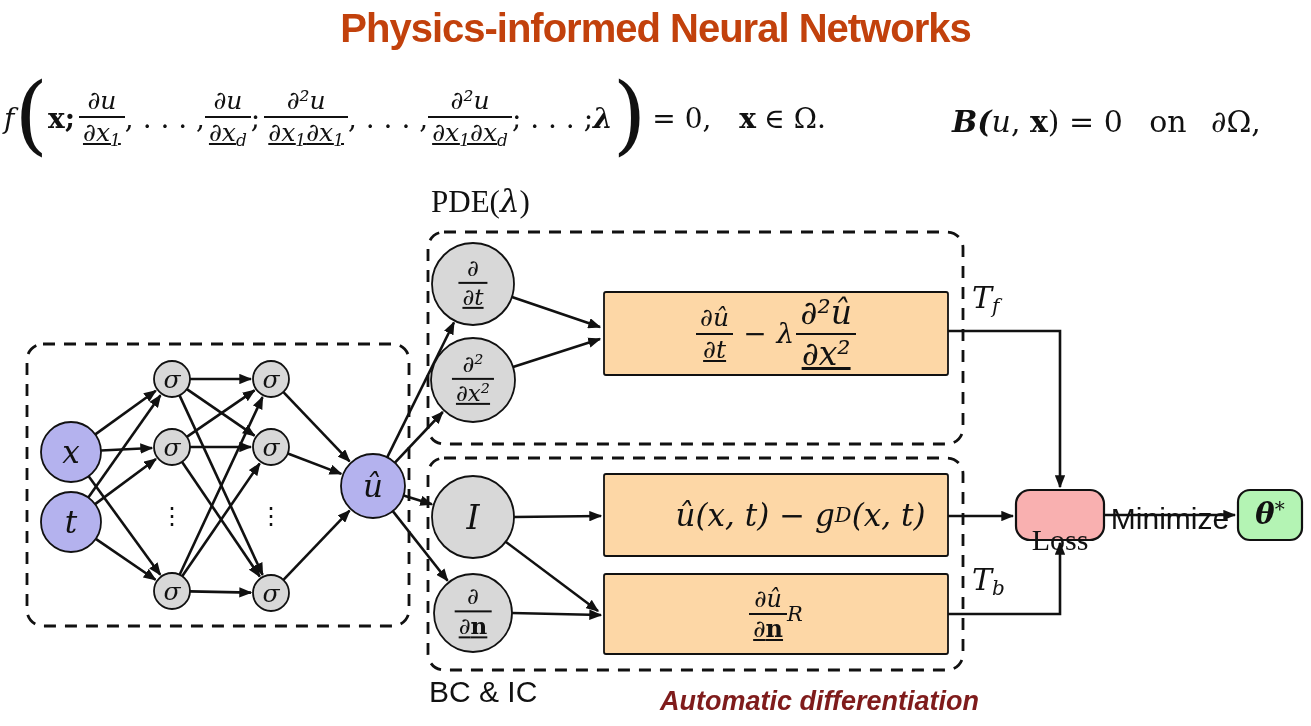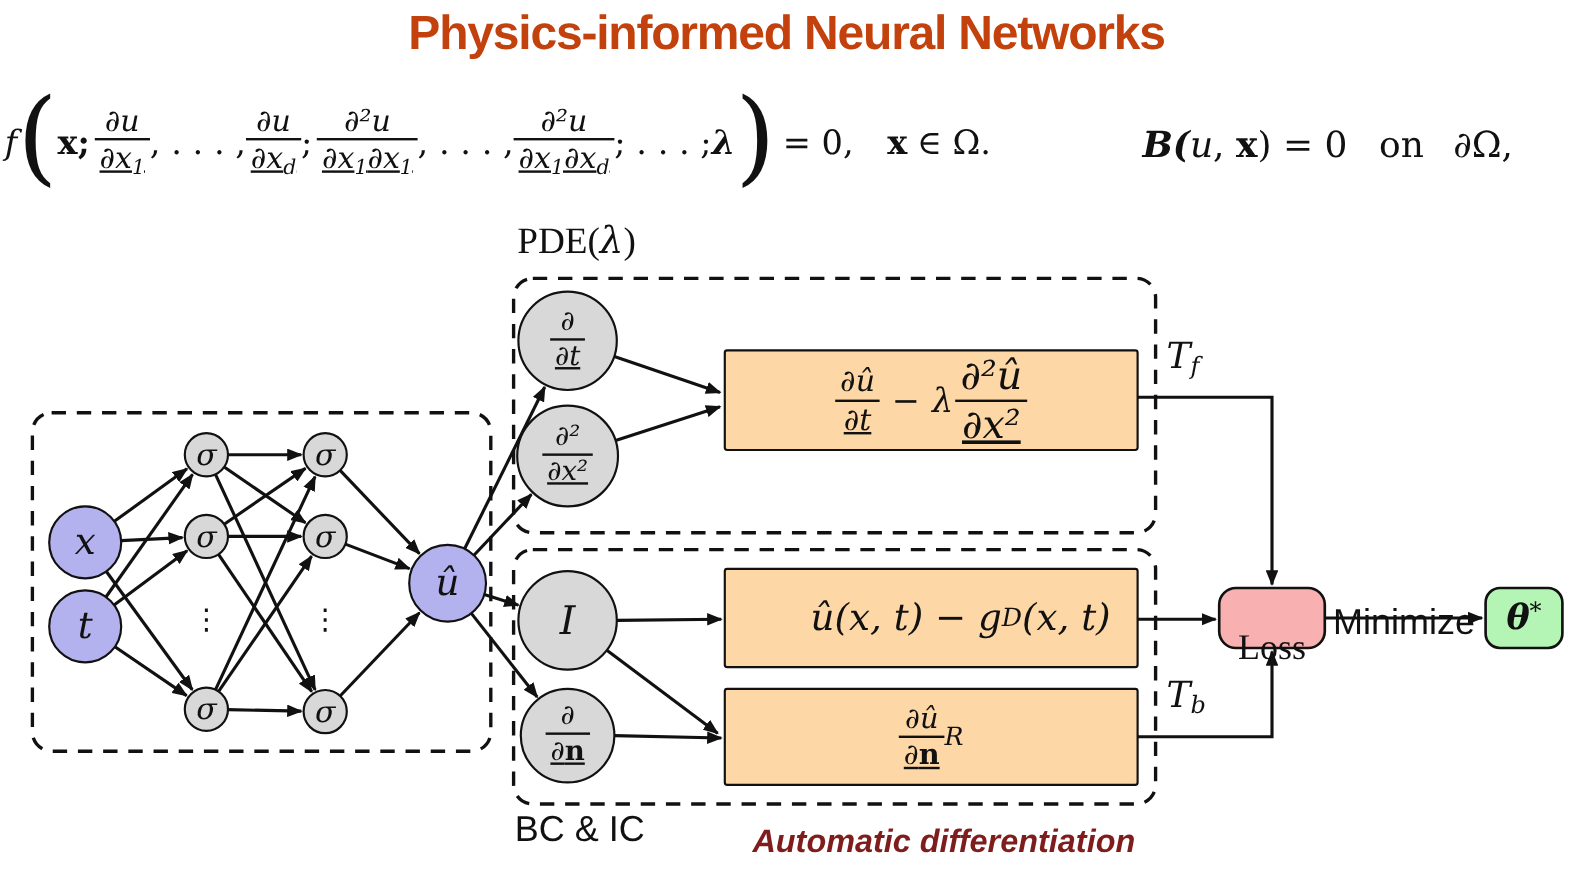--- a/index.html
+++ b/index.html
@@ -18,21 +18,21 @@
   .frac .den{display:block;padding:0 4px;line-height:1.18;text-decoration:underline;}
   .ssub{font-size:17px;vertical-align:-5px;}
   #title{left:0;top:6px;width:1311px;text-align:center;font-size:40px;font-weight:bold;letter-spacing:-1px;}
   #eq-row{left:4px;top:70px;height:96px;display:flex;align-items:center;font-size:28px;}
   #eq-row .bigp{font-size:86px;font-weight:normal;line-height:0.95;transform:translateY(-3px);}
   #eq-row .frac{font-size:25px;}
   #boundary-eq{left:952px;top:104px;font-size:30px;}
   #nn-label{left:40px;top:285px;font-size:30px;}
   #pde-label{left:431px;top:183px;font-size:31px;}
   #bc-label{left:429px;top:675px;font-size:30px;}
-  #autodiff{left:627px;top:686px;font-size:27px;font-style:italic;font-weight:bold;text-align:right;}
+  #autodiff{left:660px;top:686px;font-size:27px;font-style:italic;font-weight:bold;text-align:right;}
   #tf-label{left:972px;top:280px;font-size:30px;}
   #tb-label{left:972px;top:562px;font-size:30px;}
   #minimize{left:1100px;top:465px;width:140px;text-align:center;font-size:30px;margin-top:37px;}
   .node-lab{font-size:25px;}
   .nfrac{font-size:23px;}
   .vdots{font-family:"DejaVu Sans",sans-serif;font-size:24px;line-height:1;}
   .resbox{display:flex;align-items:center;justify-content:center;}
 </style>
 </head>
 <body>

